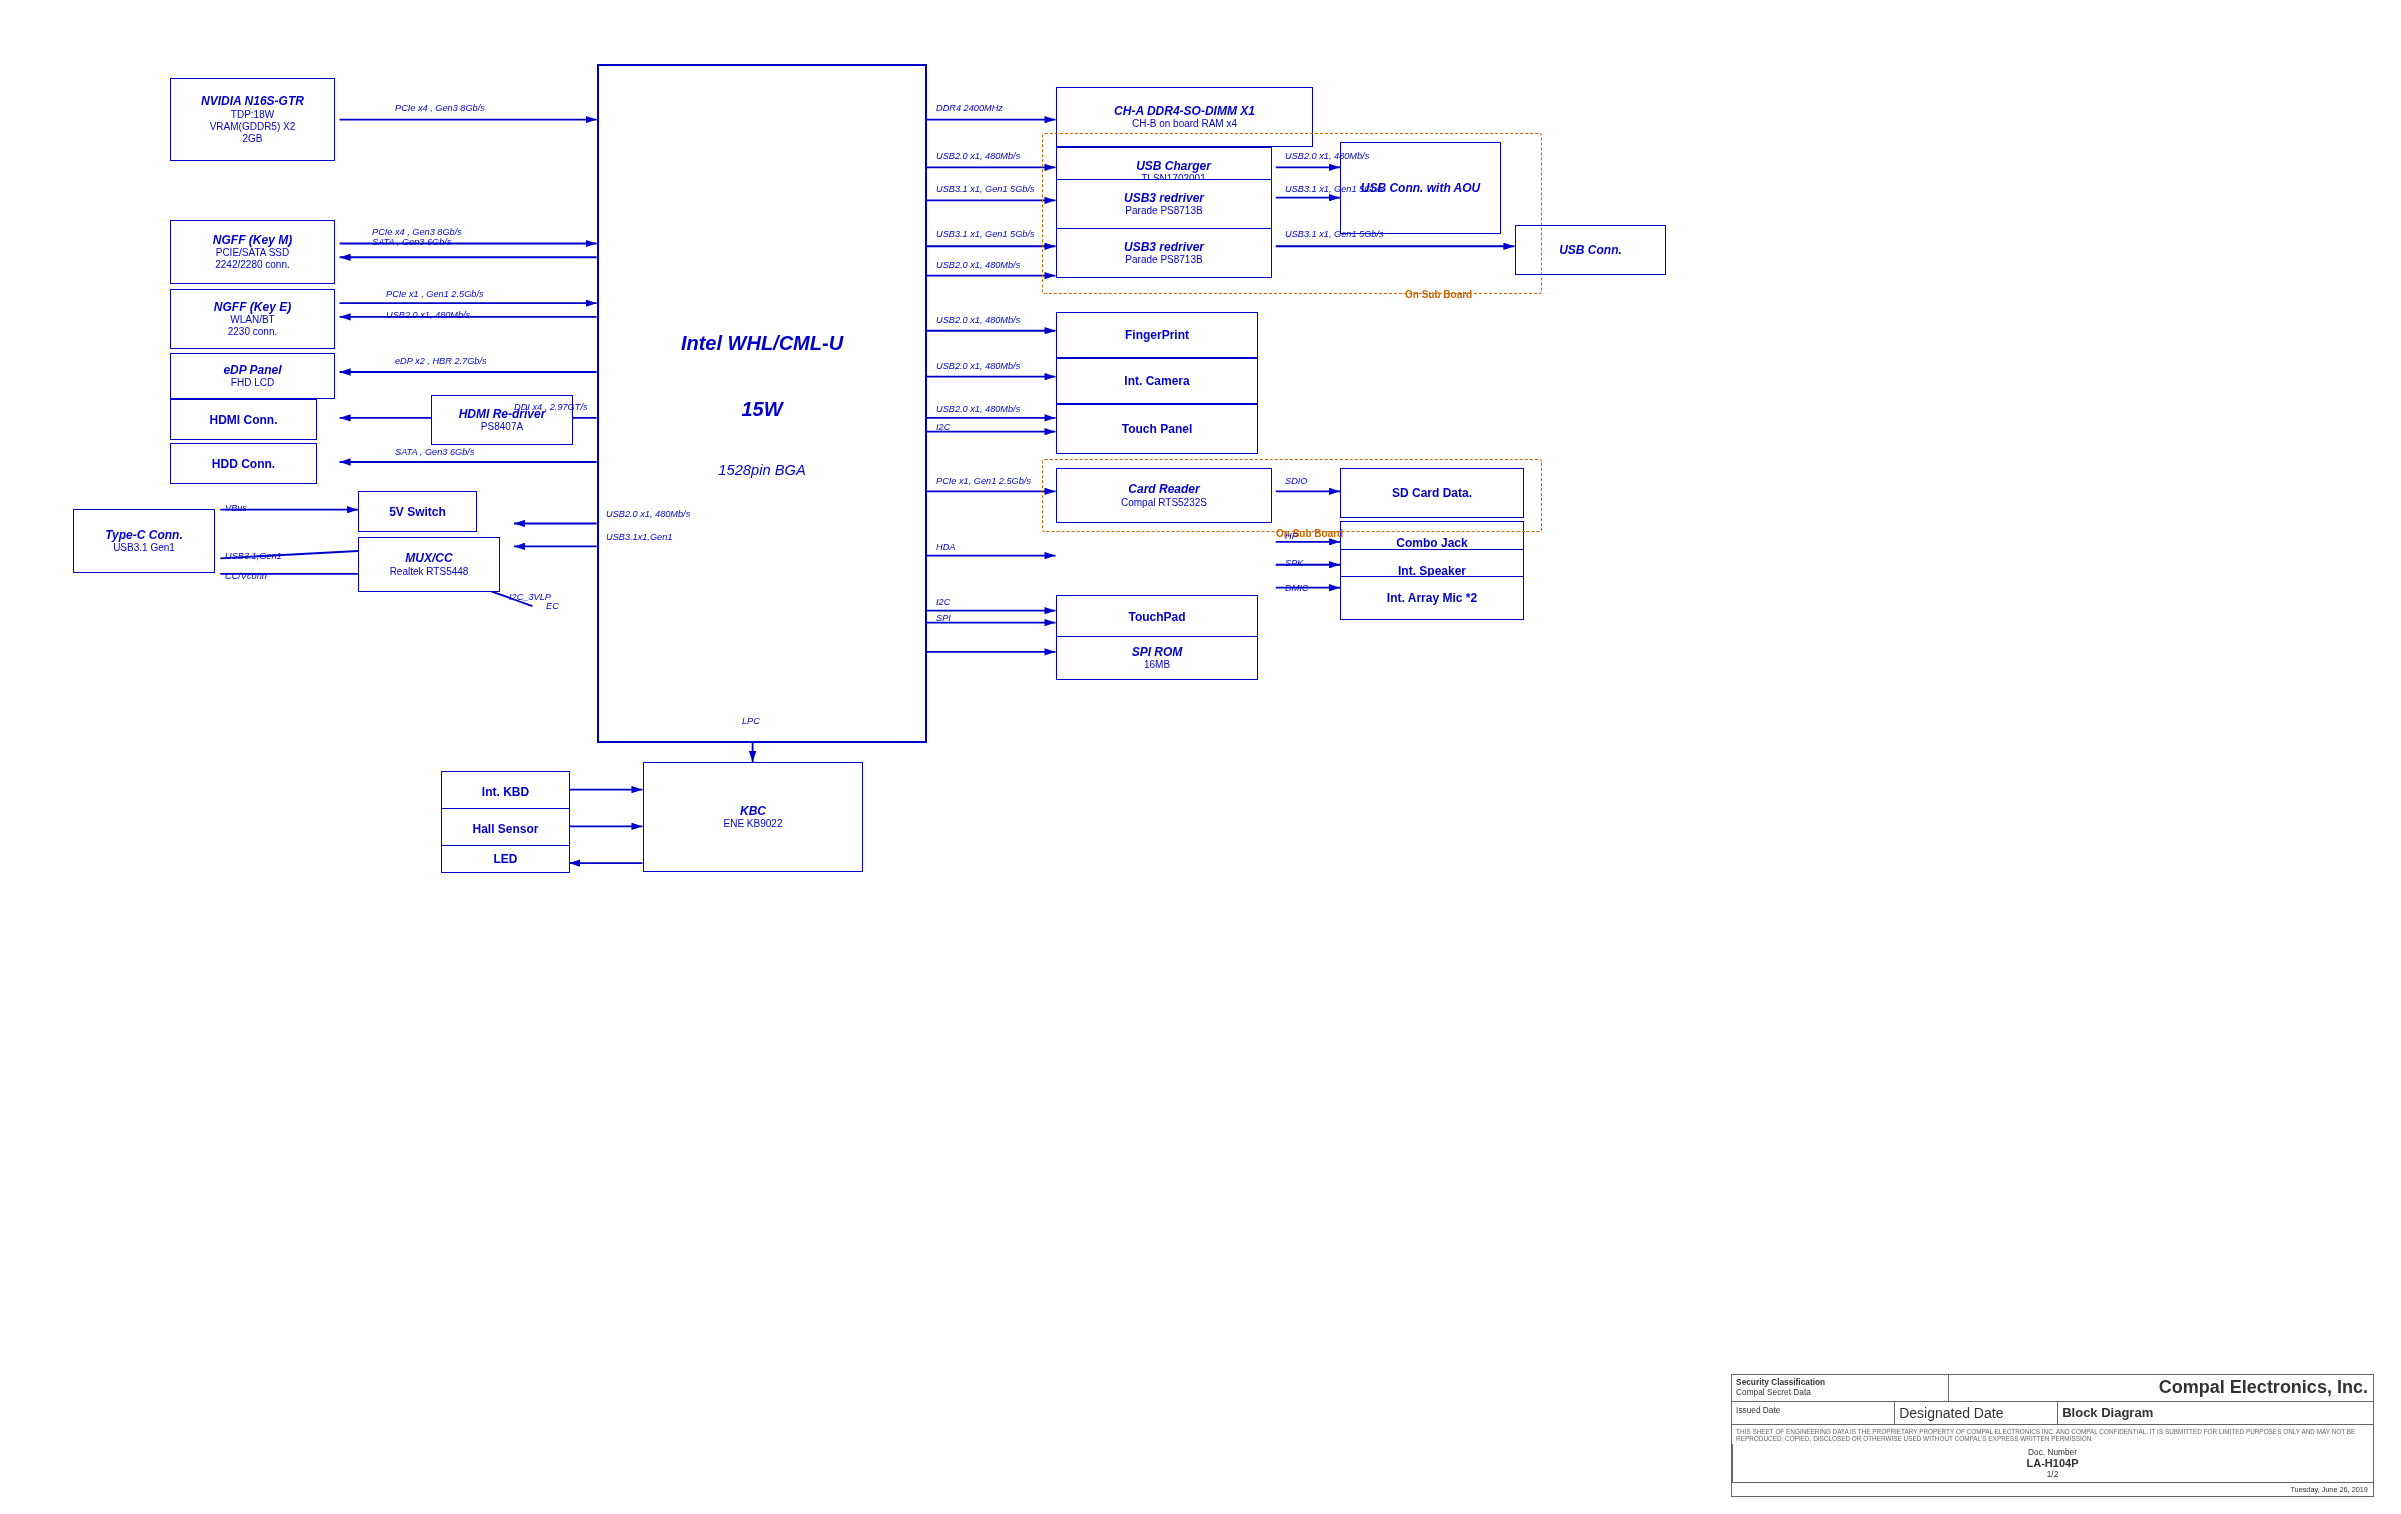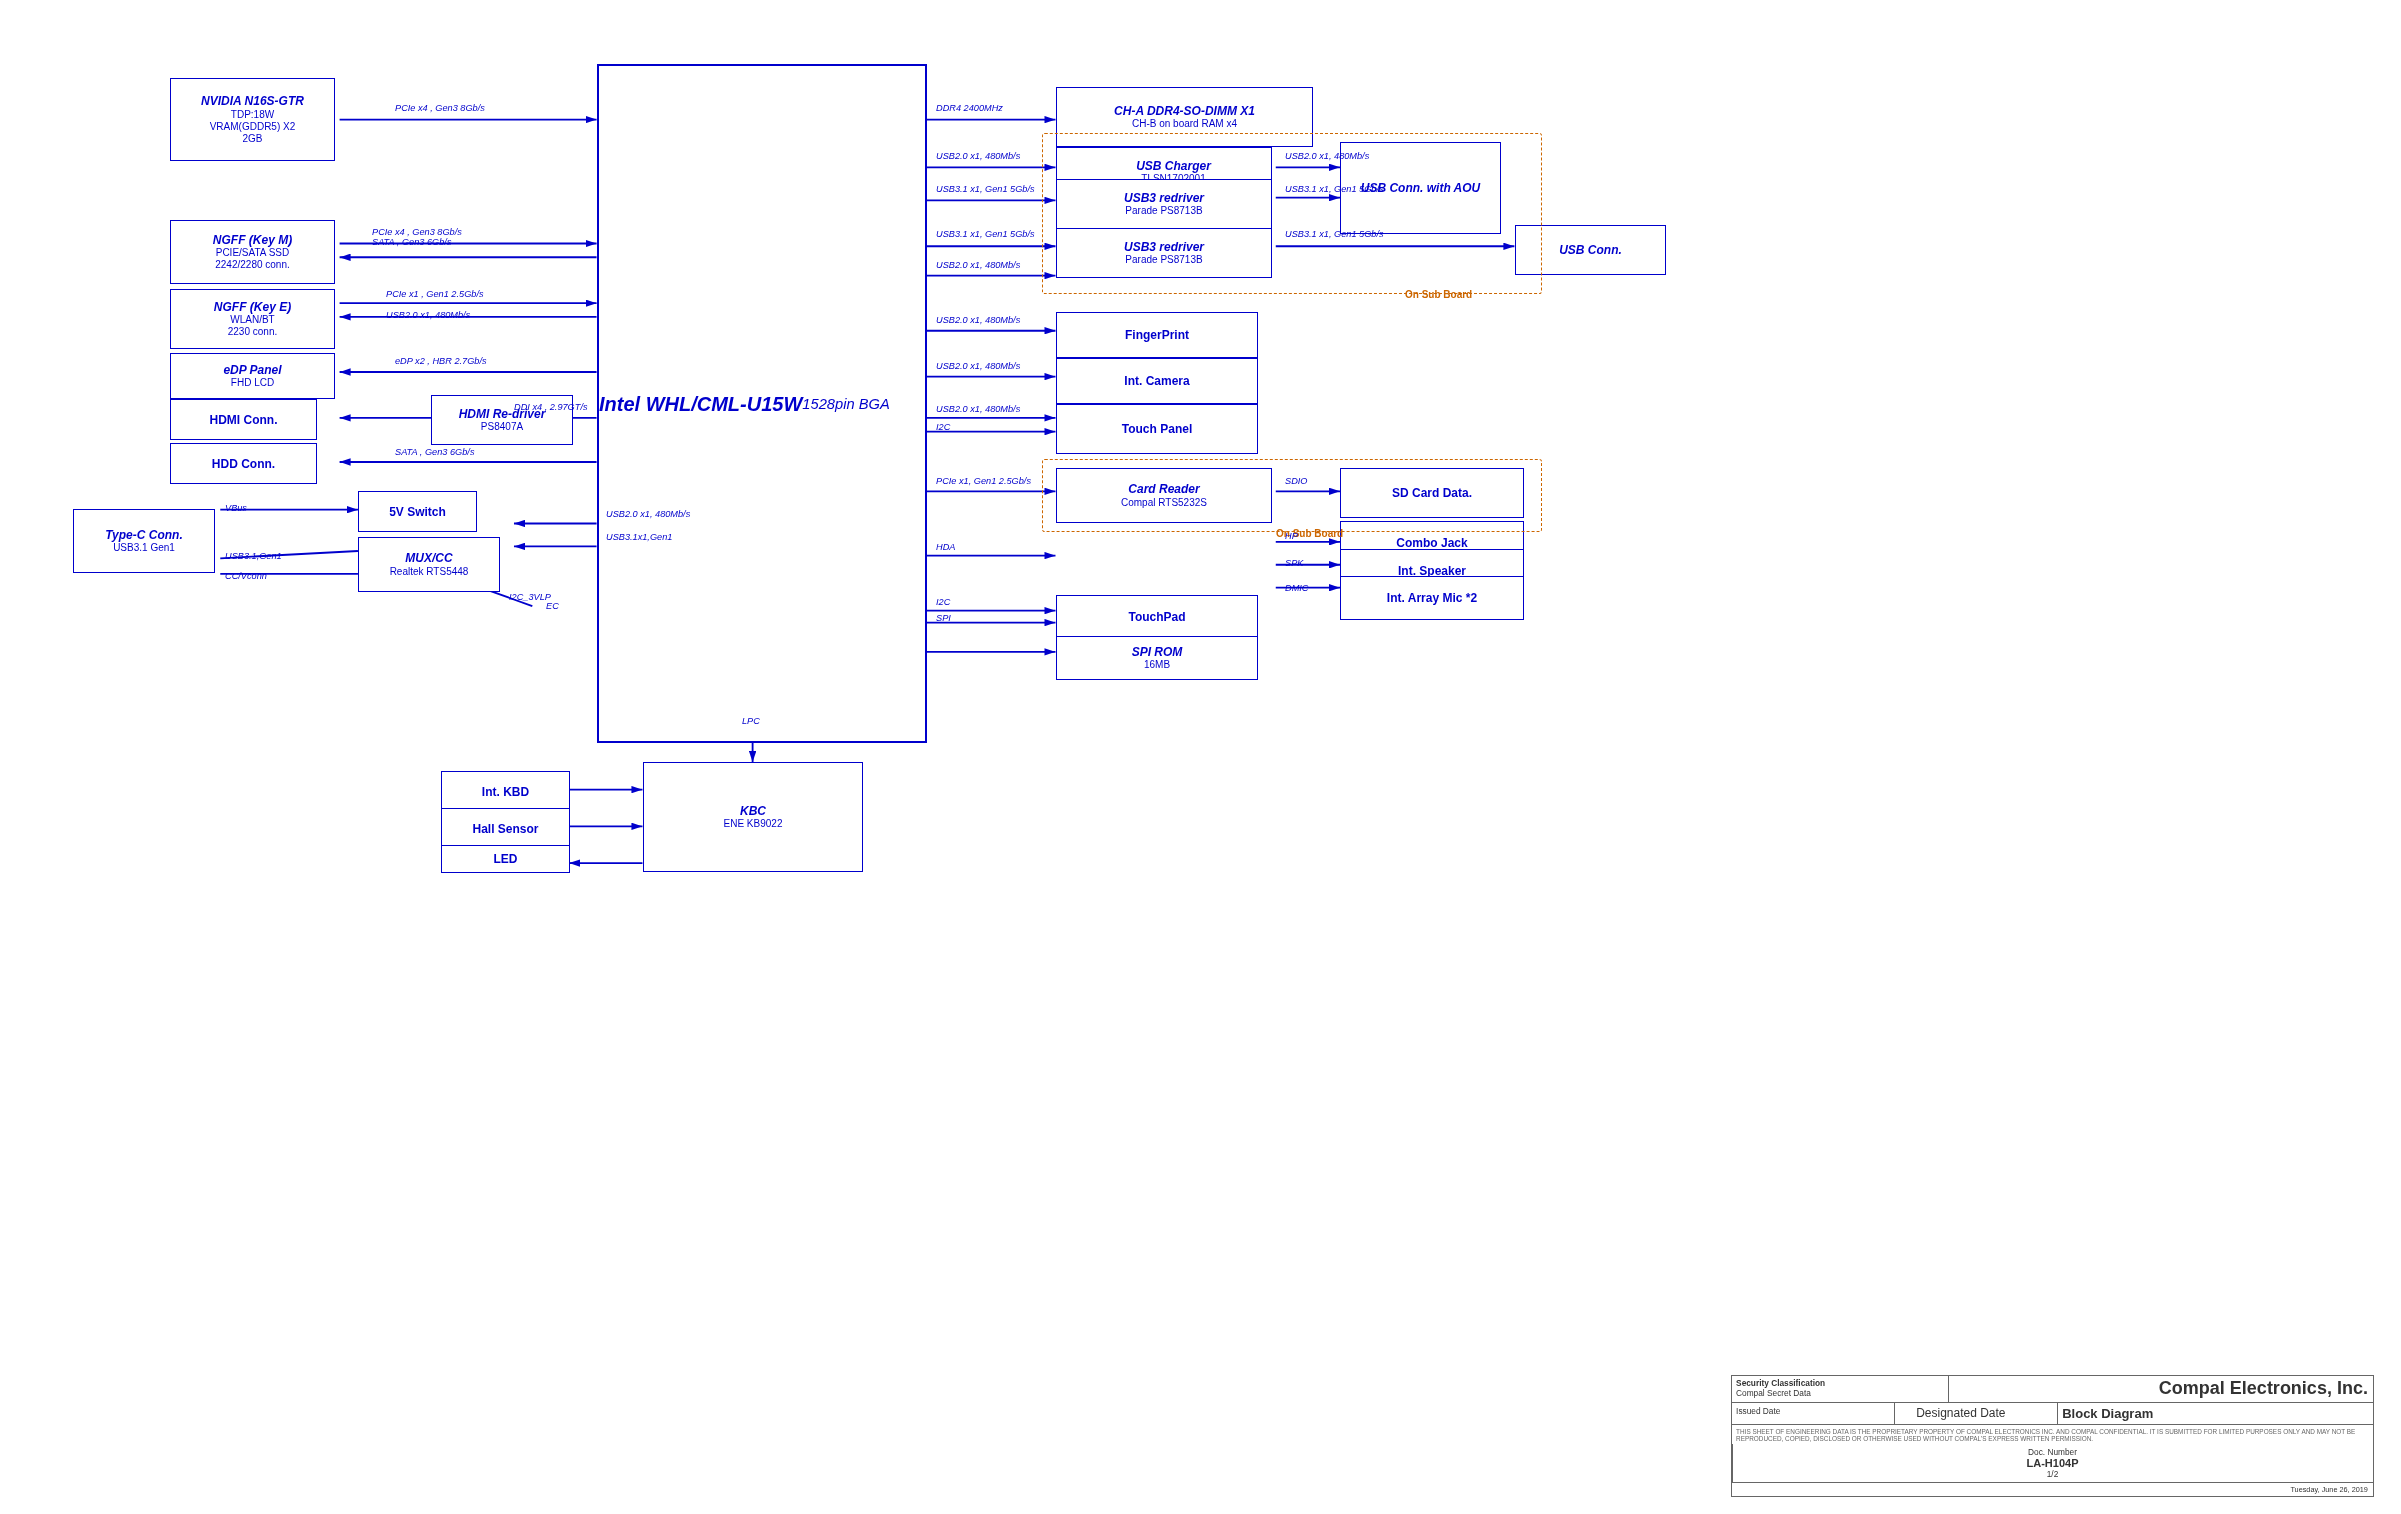--- a/index.html
+++ b/index.html
@@ -50,24 +50,25 @@
     .box-bold {
       font-weight: bold;
       color: #0000cc;
       font-size: 12px;
     }
     .center-box {
       position: absolute;
       border: 2.8px solid #0000cc;
       background: #fff;
       display: flex;
-      flex-direction: row;
+      flex-direction: column;
       align-items: center;
-      justify-content: flex-start;
+      justify-content: center;
       text-align: center;
+      gap: 40px;
     }
     .center-title {
       font-weight: bold;
       font-style: italic;
       color: #0000cc;
       font-size: 20px;
       line-height: 1.3;
     }
     .center-sub {
       color: #0000cc;
@@ -403,21 +404,21 @@
     </div>
     <div style="flex:2; padding:2.8px 4.6px; text-align:right;">
       <div style="font-size:18px; font-weight:bold; color:#333;">Compal Electronics, Inc.</div>
     </div>
   </div>
   <div style="display:flex; border-bottom:0.9px solid #666;">
     <div style="flex:1; border-right:0.9px solid #666; padding:2.8px 4.6px;">
       <div style="font-size:8.3px; color:#333;">Issued Date</div>
     </div>
     <div style="flex:1; border-right:0.9px solid #666; padding:2.8px 4.6px;">
-      <div style="font-size:12px; color:#333;margin-left:17px;">Designated Date</div>
+      <div style="font-size:14px; color:#333;">Designated Date</div>
     </div>
     <div style="flex:2; padding:2.8px 4.6px; text-align:left;">
       <div style="font-size:13px; font-weight:bold; color:#333;">Block Diagram</div>
     </div>
   </div>
   <div style="display:flex;flex-direction:column;">
     <div style="flex:3; padding:2.8px 4.6px; font-size:6.4px; color:#666;">
       THIS SHEET OF ENGINEERING DATA IS THE PROPRIETARY PROPERTY OF COMPAL ELECTRONICS INC. AND COMPAL CONFIDENTIAL. IT IS SUBMITTED FOR LIMITED PURPOSES ONLY AND MAY NOT BE REPRODUCED, COPIED, DISCLOSED OR OTHERWISE USED WITHOUT COMPAL'S EXPRESS WRITTEN PERMISSION.
     </div>
     <div style="flex:1; border-left:0.9px solid #666; padding:2.8px; display:flex; flex-direction:column; justify-content:center; align-items:center;">

